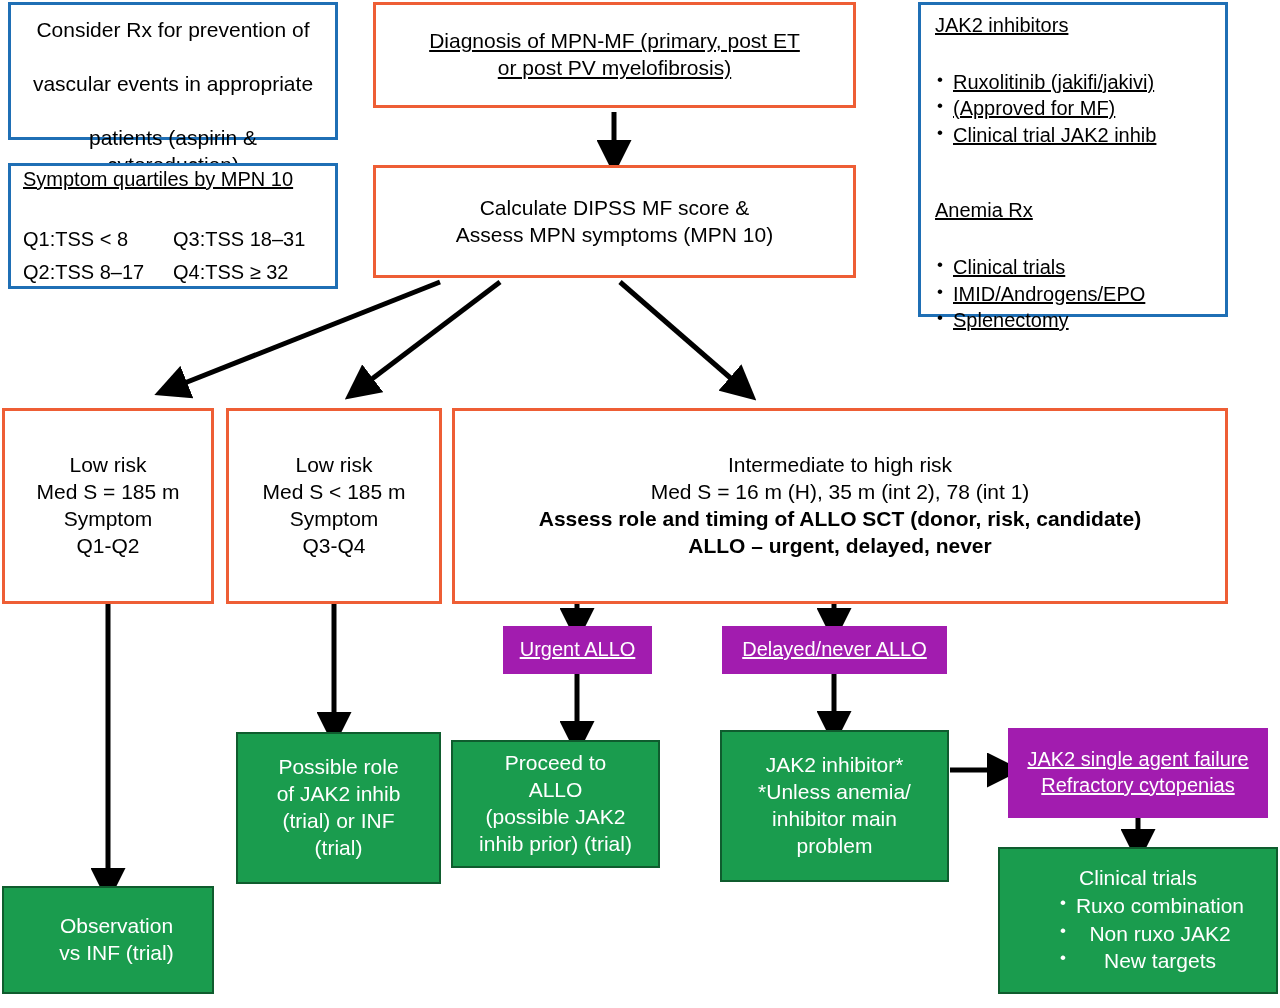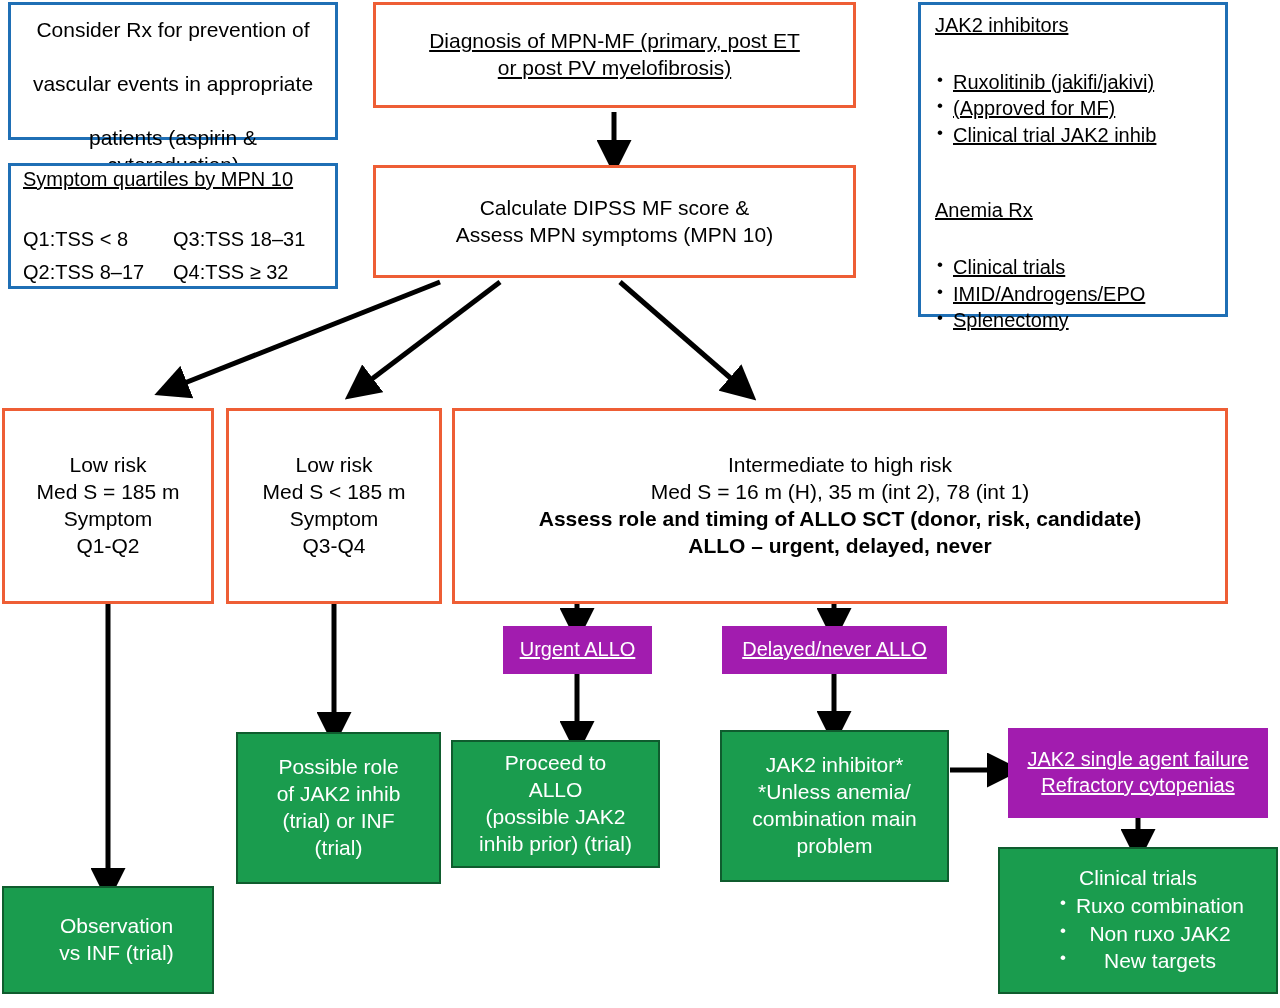--- a/index.html
+++ b/index.html
@@ -213,21 +213,21 @@
   <div class="box green" style="left:451px; top:740px; width:209px; height:128px;">
     <div class="f21">Proceed to</div>
     <div class="f21">ALLO</div>
     <div class="f21">(possible JAK2</div>
     <div class="f21">inhib prior) (trial)</div>
   </div>
 
   <div class="box green" style="left:720px; top:730px; width:229px; height:152px;">
     <div class="f21">JAK2 inhibitor*</div>
     <div class="f21">*Unless anemia/</div>
-    <div class="f21">combination main</div>
+    <div class="f21">inhibitor main</div>
     <div class="f21">problem</div>
   </div>
 
   <div class="box purple" style="left:1008px; top:728px; width:260px; height:90px;">
     <div class="f20">JAK2 single agent failure</div>
     <div class="f20">Refractory cytopenias</div>
   </div>
 
   <div class="box green" style="left:998px; top:847px; width:280px; height:147px; padding:8px 14px;">
     <div class="f21 center-txt" style="text-align:center;">Clinical trials</div>

